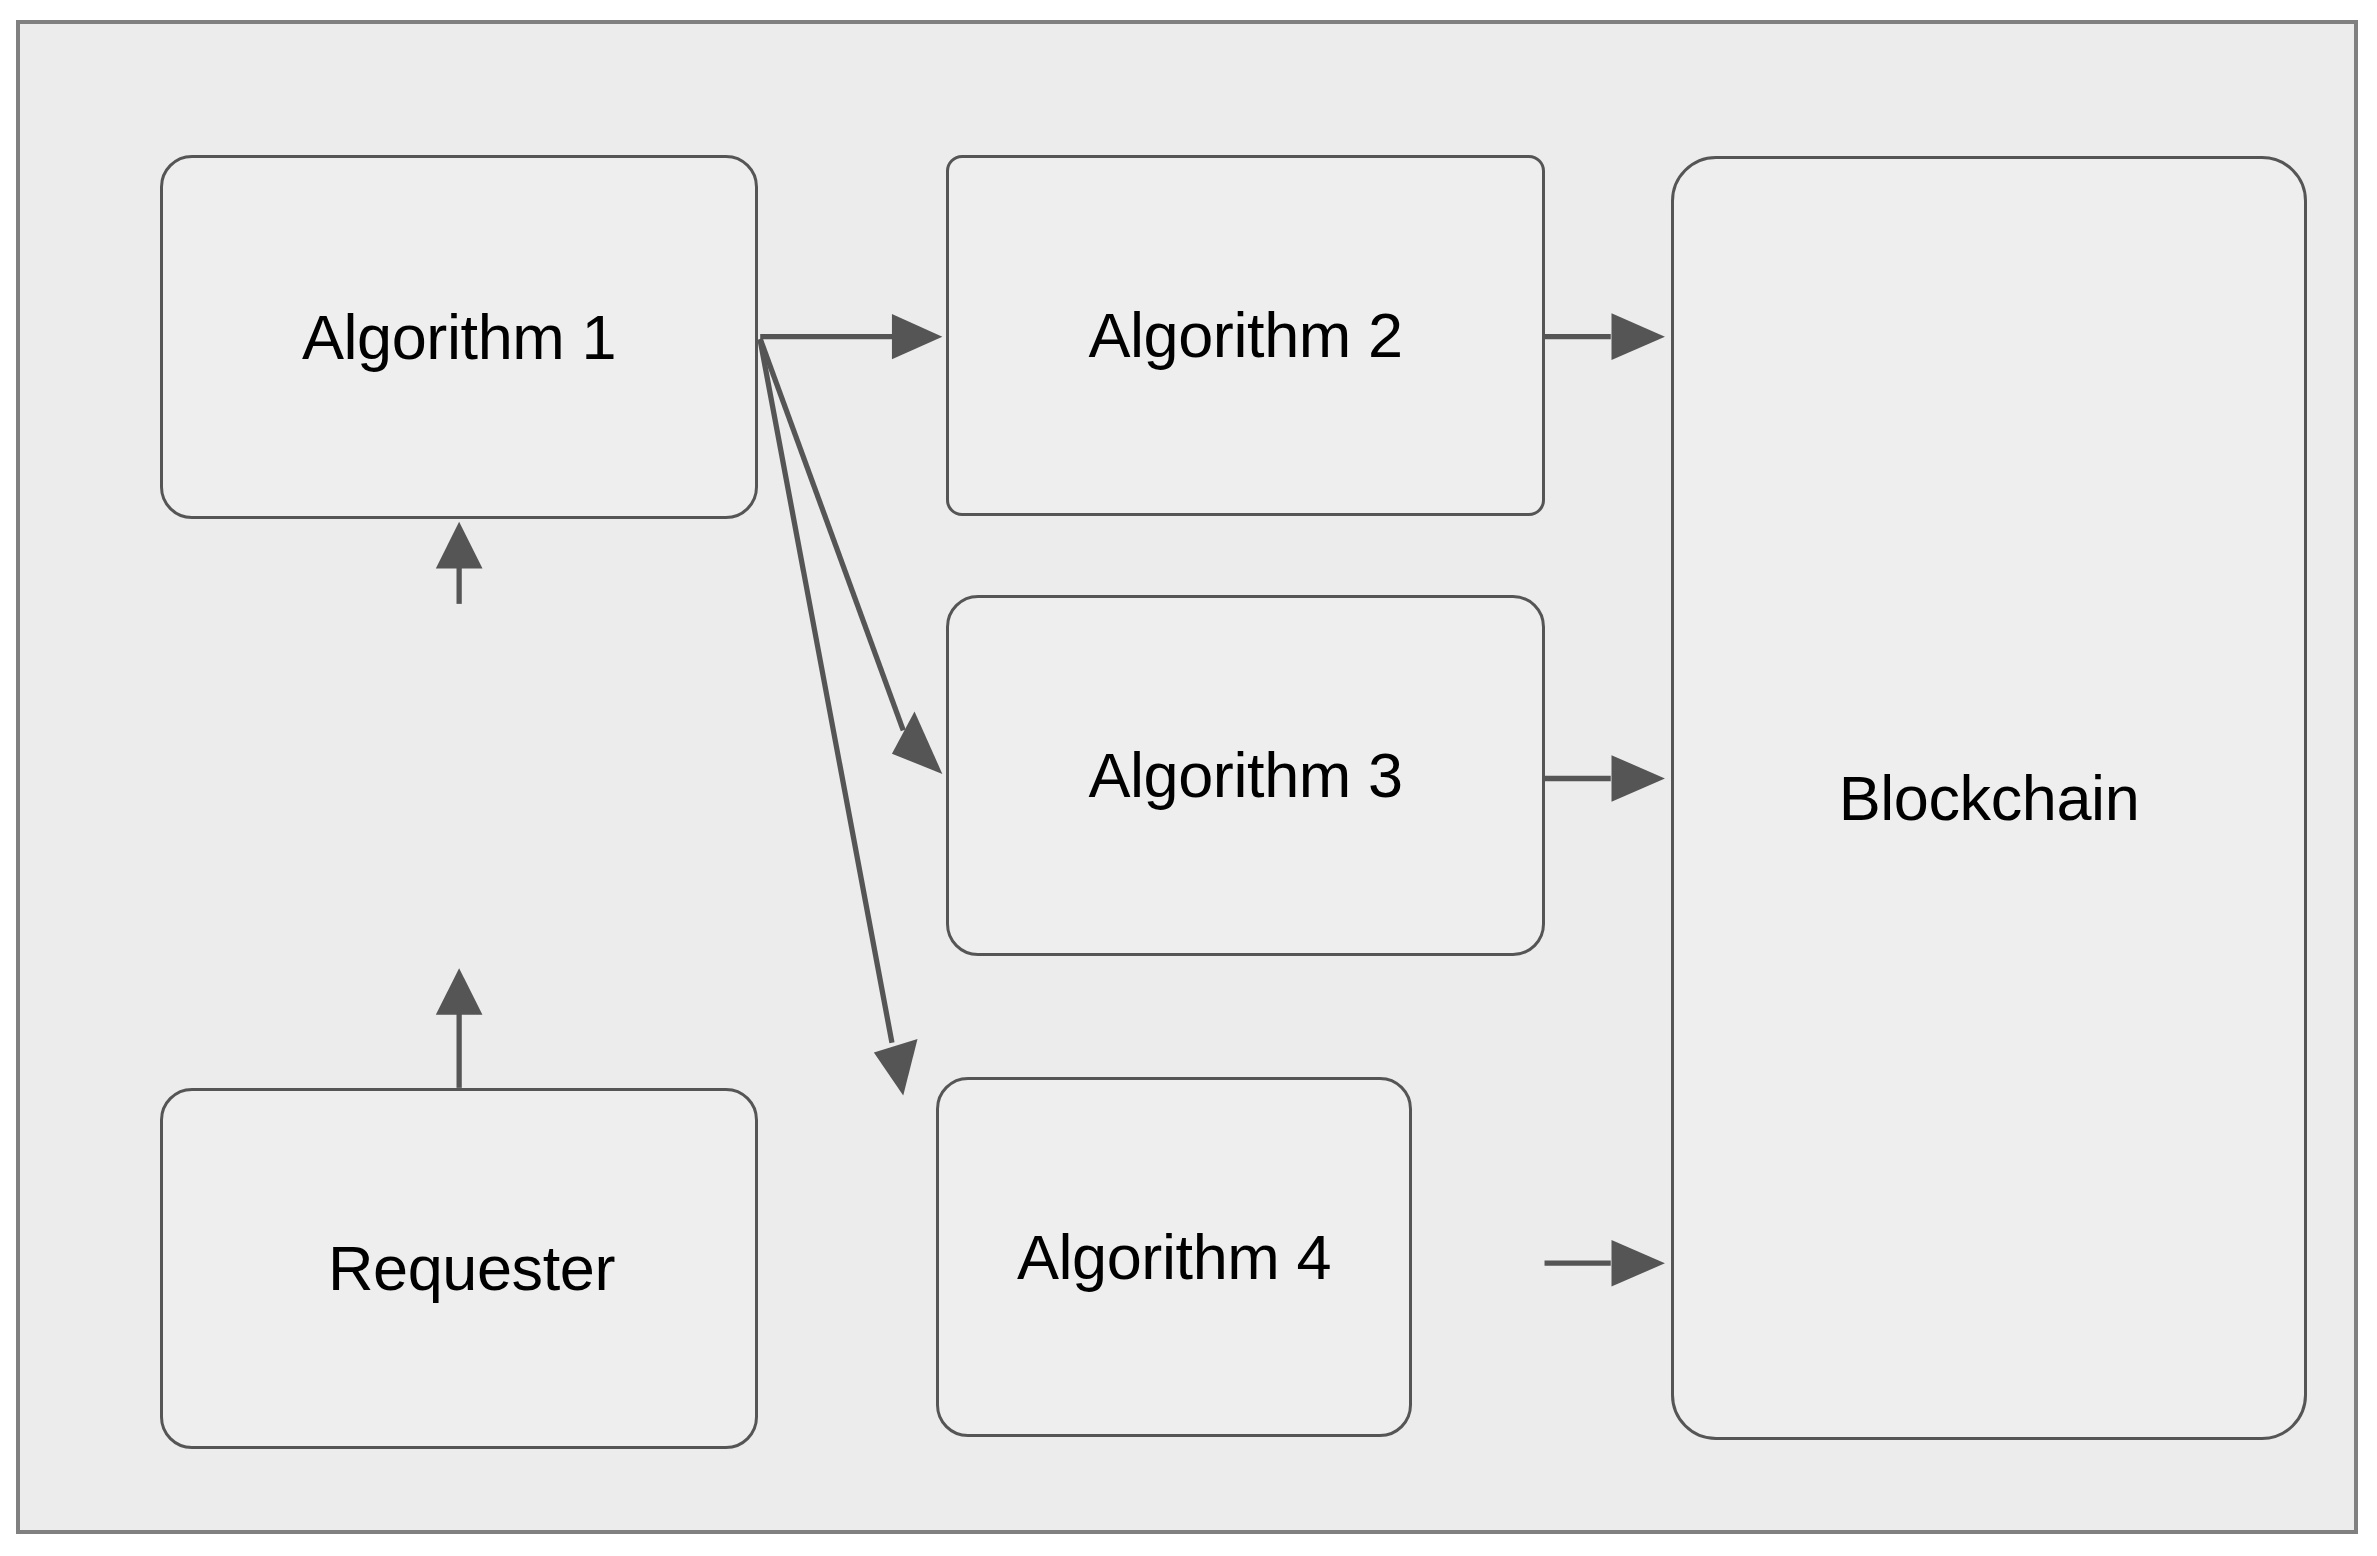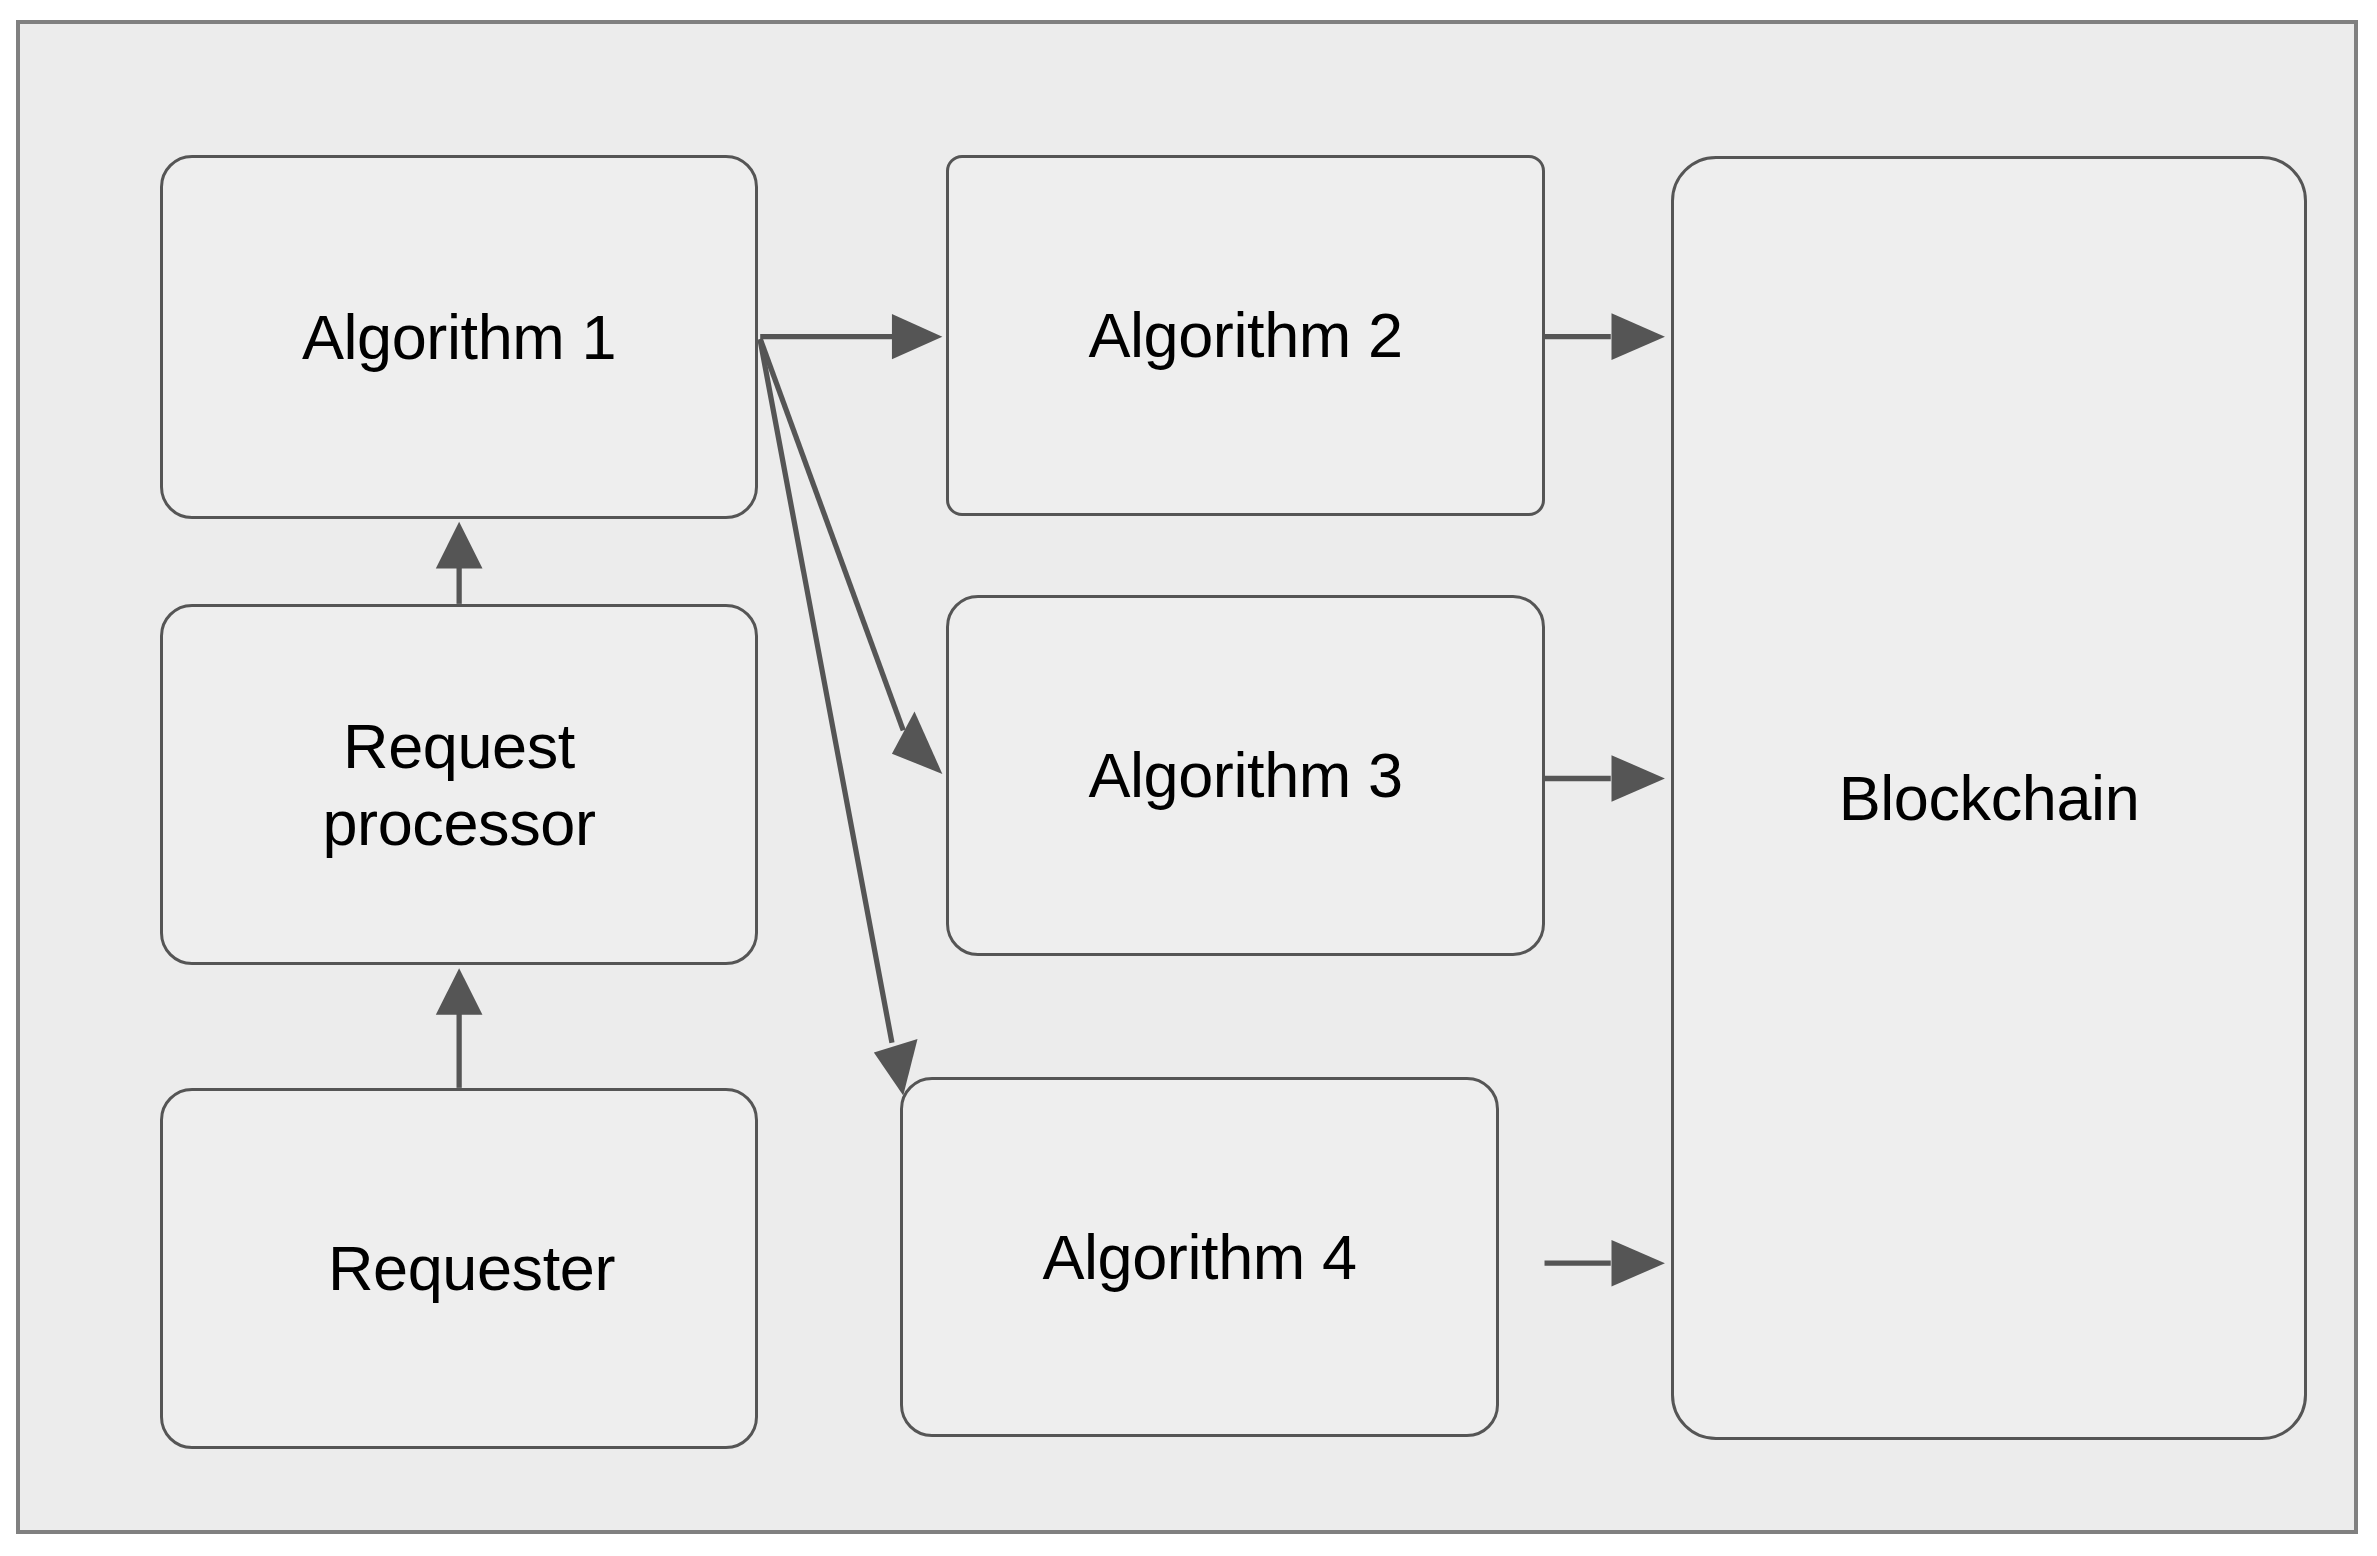--- a/index.html
+++ b/index.html
@@ -60,21 +60,21 @@
   #node-requester {
     left: 160px;  top: 1088px; width: 598px;  height: 361px;  border-radius: 32px; padding-left: 25px;
   }
   #node-algorithm-2 {
     left: 946px; top: 155px;  width: 599px;  height: 361px;  border-radius: 16px;
   }
   #node-algorithm-3 {
     left: 946px; top: 595px;  width: 599px;  height: 361px;  border-radius: 32px;
   }
   #node-algorithm-4 {
-    left: 900px; top: 1077px; width: 599px;  height: 360px;  border-radius: 32px;
+    left: 936px; top: 1077px; width: 476px;  height: 360px;  border-radius: 32px;
   }
   #node-blockchain {
     left: 1671px; top: 156px;  width: 636px;  height: 1284px; border-radius: 45px; text-align: center;
   }
   svg.edges {
     position: absolute;
     left: 0;
     top: 0;
     width: 2377px;
     height: 1557px;
@@ -138,24 +138,20 @@
     <g>
       <line x1="2052" y1="1678" x2="2140" y2="1678"></line>
       <polygon class="arrowhead" points="2212,1678 2141,1647 2141,1709"></polygon>
     </g>
   </svg>
 
   <div class="node" id="node-algorithm-1">
     <span class="node-label">Algorithm 1</span>
   </div>
 
-  <div class="node" id="node-request-processor">
-    <span class="node-label">Request
-processor</span>
-  </div>
 
   <div class="node" id="node-requester">
     <span class="node-label">Requester</span>
   </div>
 
   <div class="node" id="node-algorithm-2">
     <span class="node-label">Algorithm 2</span>
   </div>
 
   <div class="node" id="node-algorithm-3">

